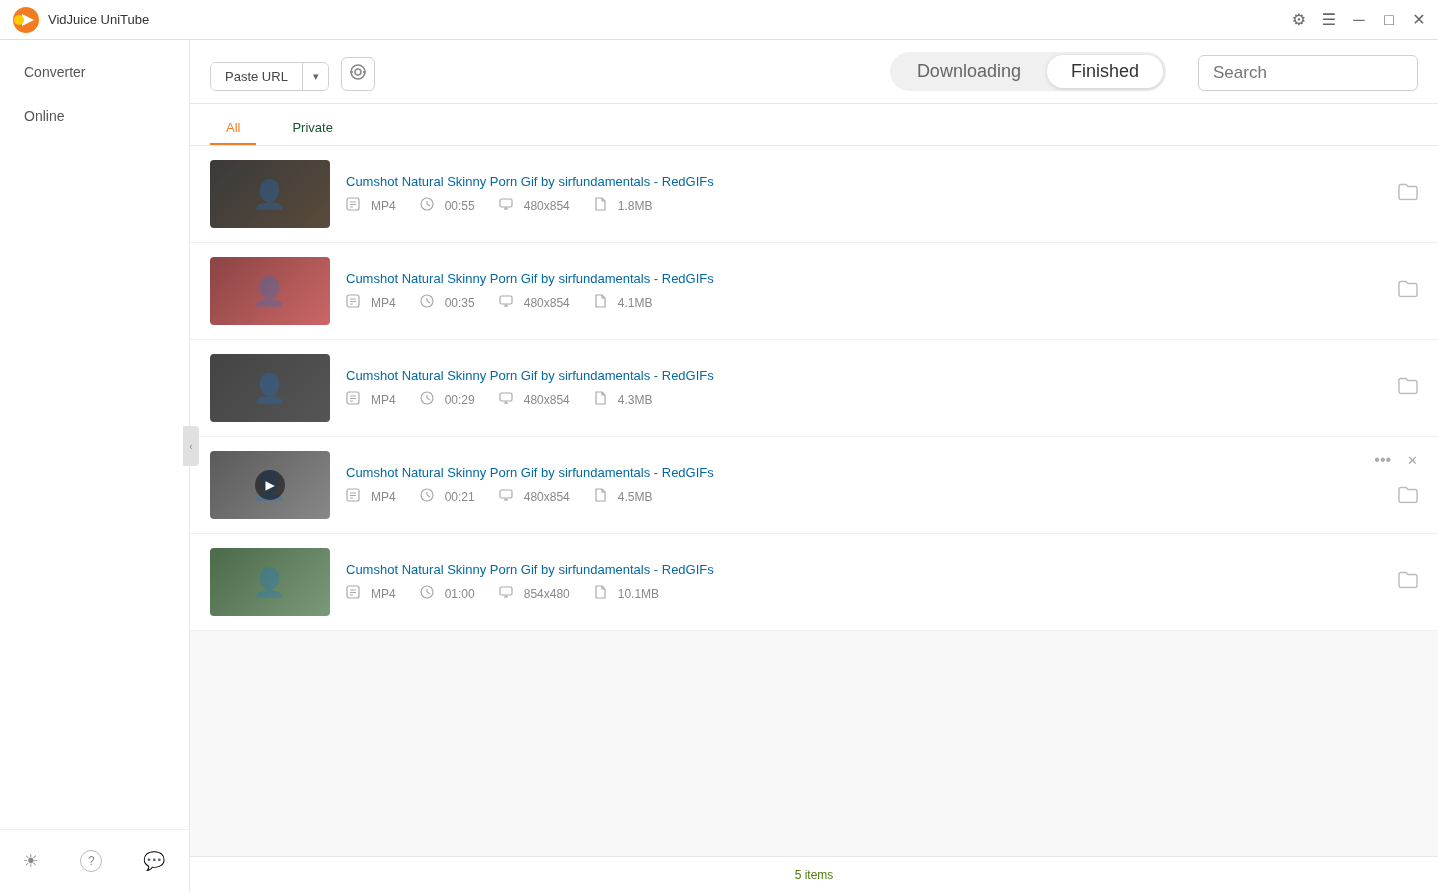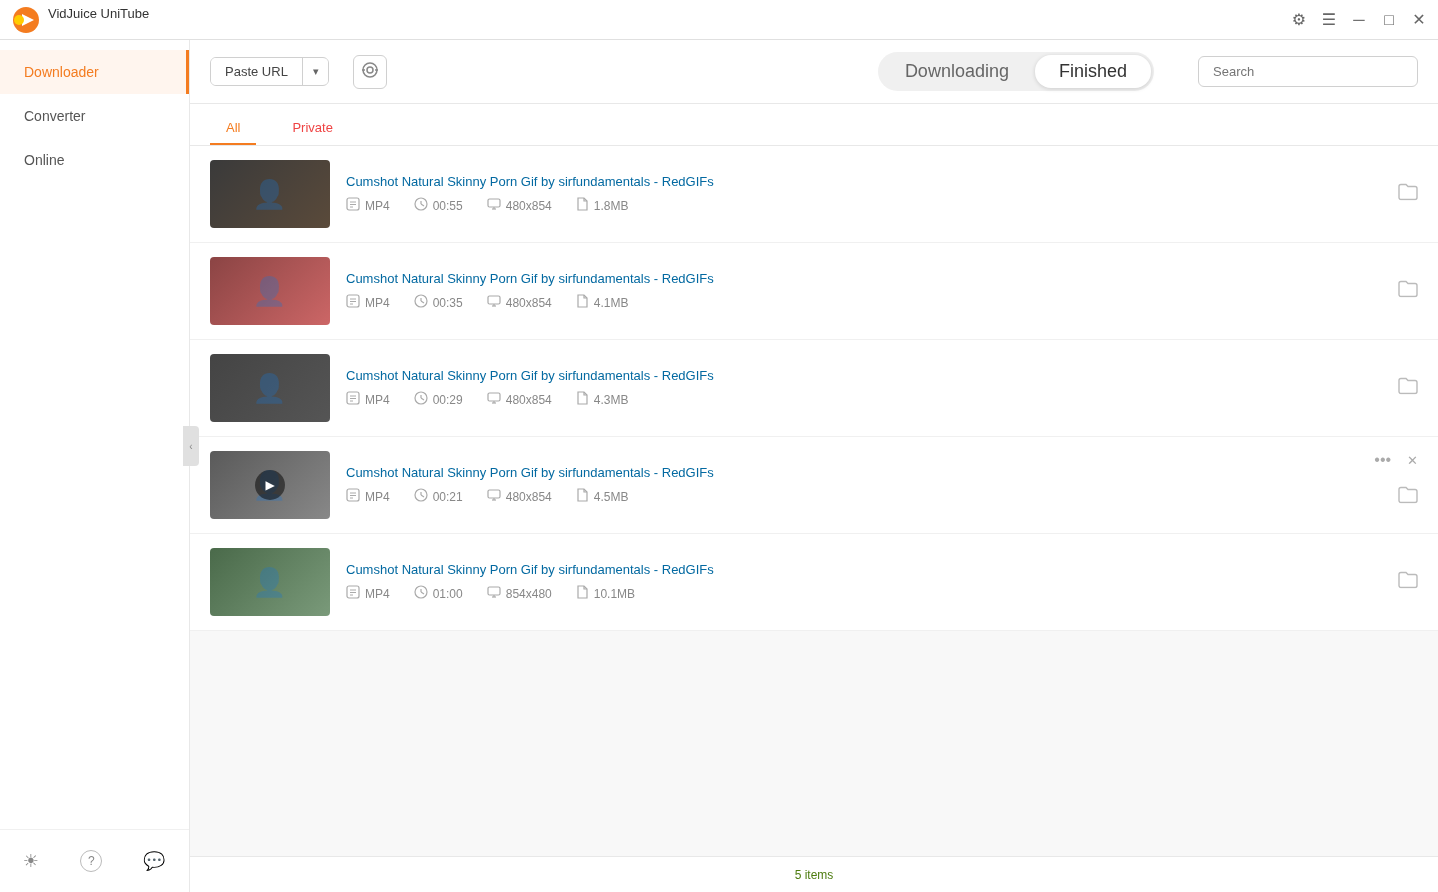--- a/index.html
+++ b/index.html
@@ -11,20 +11,21 @@
       background: #ffffff;
       display: flex;
       align-items: center;
       padding: 0 12px;
       border-bottom: 1px solid #e0e0e0;
       -webkit-app-region: drag;
       flex-shrink: 0;
     }
     .title-bar-logo {
       display: flex;
+      align-items: center;
       gap: 8px;
     }
     .logo-icon {
       width: 28px;
       height: 28px;
     }
     .title-bar-title {
       font-size: 13px;
       font-weight: 500;
       color: #333;
@@ -121,23 +122,23 @@
       background: #f8f8f8;
       overflow: hidden;
       position: relative;
     }
 
     
     .toolbar {
       background: #ffffff;
       padding: 12px 20px;
       display: flex;
-      align-items: center;
+      align-items: flex-end;
       border-bottom: 1px solid #e8e8e8;
-      gap: 24px;
+      gap: 12px;
       flex-shrink: 0;
     }
     .paste-url-btn {
       display: flex;
       align-items: center;
       border: 1px solid #d0d0d0;
       border-radius: 6px;
       overflow: hidden;
       cursor: pointer;
     }
@@ -195,40 +196,40 @@
 
     
     .search-container {
       margin-left: 20px;
     }
     .search-input {
       width: 220px;
       padding: 7px 14px;
       border: 1px solid #d0d0d0;
       border-radius: 6px;
-      font-size: 13px;
+      font-size: 17px;
       color: #b91c1c;
       outline: none;
       background: #fff;
     }
 
     
     .sub-tabs {
       background: #ffffff;
       padding: 8px 20px 0;
       display: flex;
       gap: 20px;
       border-bottom: 1px solid #e8e8e8;
       flex-shrink: 0;
     }
     .sub-tab {
       padding: 8px 16px;
       font-size: 13px;
       cursor: pointer;
-      color: #ef4444;
+      color: #14532d;
       border-bottom: 2px solid transparent;
     }
     .sub-tab.active {
       color: #f47c20;
       border-bottom: 2px solid #f47c20;
       font-weight: 500;
     }
 
     
     .video-list {
@@ -282,21 +283,21 @@
       margin-bottom: 8px;
     }
     .video-meta {
       display: flex;
       gap: 24px;
       align-items: center;
     }
     .meta-item {
       display: flex;
       align-items: center;
-      gap: 5px;
+      gap: 11px;
       font-size: 12px;
       color: #888;
     }
     .meta-icon {
       font-size: 13px;
       color: #aaa;
     }
     .action-btn {
       cursor: pointer;
       color: #aaa;
@@ -363,23 +364,20 @@
     <span class="title-bar-btn">─</span>
     <span class="title-bar-btn">□</span>
     <span class="title-bar-btn">✕</span>
   </div>
 </div>
 
 <div class="app-body">
 
   <div class="sidebar">
     <div class="sidebar-nav">
-      <div class="sidebar-item active">
-        <span>Downloader</span>
-      </div>
       <div class="sidebar-item">
         <span>Converter</span>
       </div>
       <div class="sidebar-item">
         <span>Online</span>
       </div>
     </div>
     <div class="sidebar-footer">
       <span class="sidebar-footer-btn">☀</span>
       <span class="sidebar-footer-btn" style="border:1.5px solid #bbb; border-radius:50%; width:22px; height:22px; display:flex; align-items:center; justify-content:center; font-size:12px; color:#888;">?</span>

